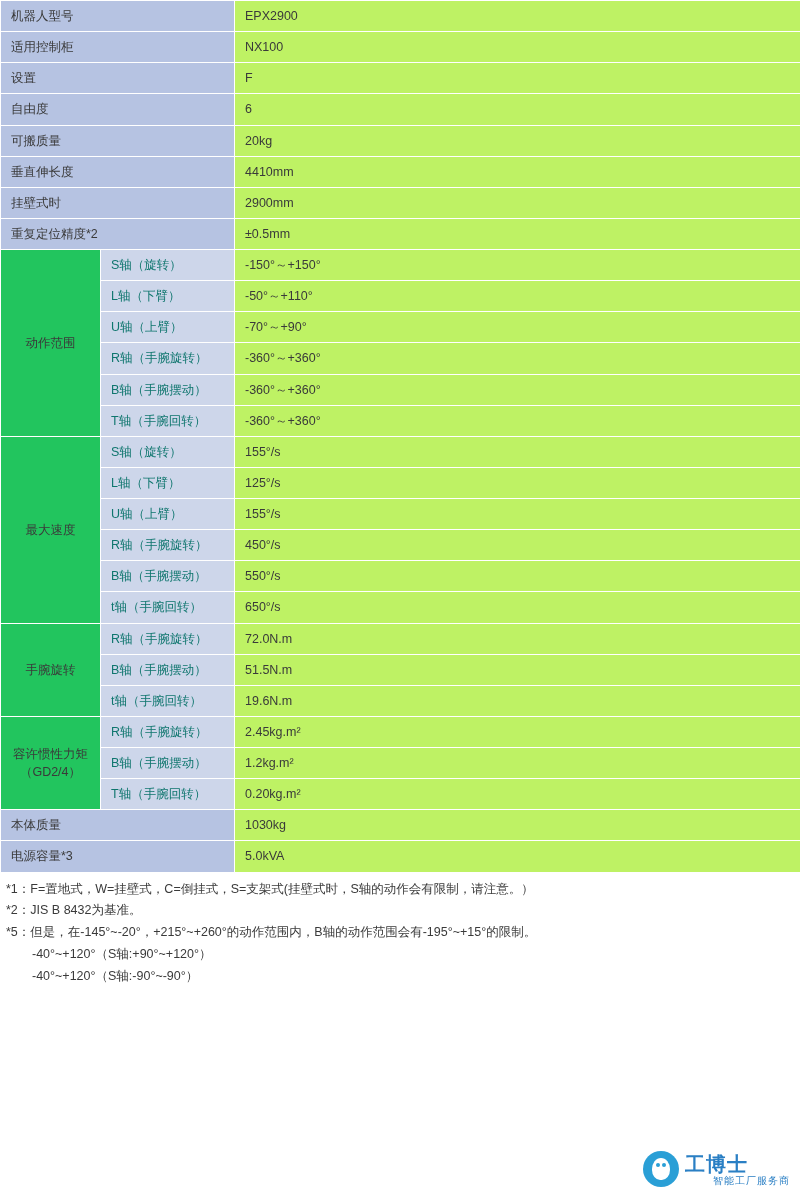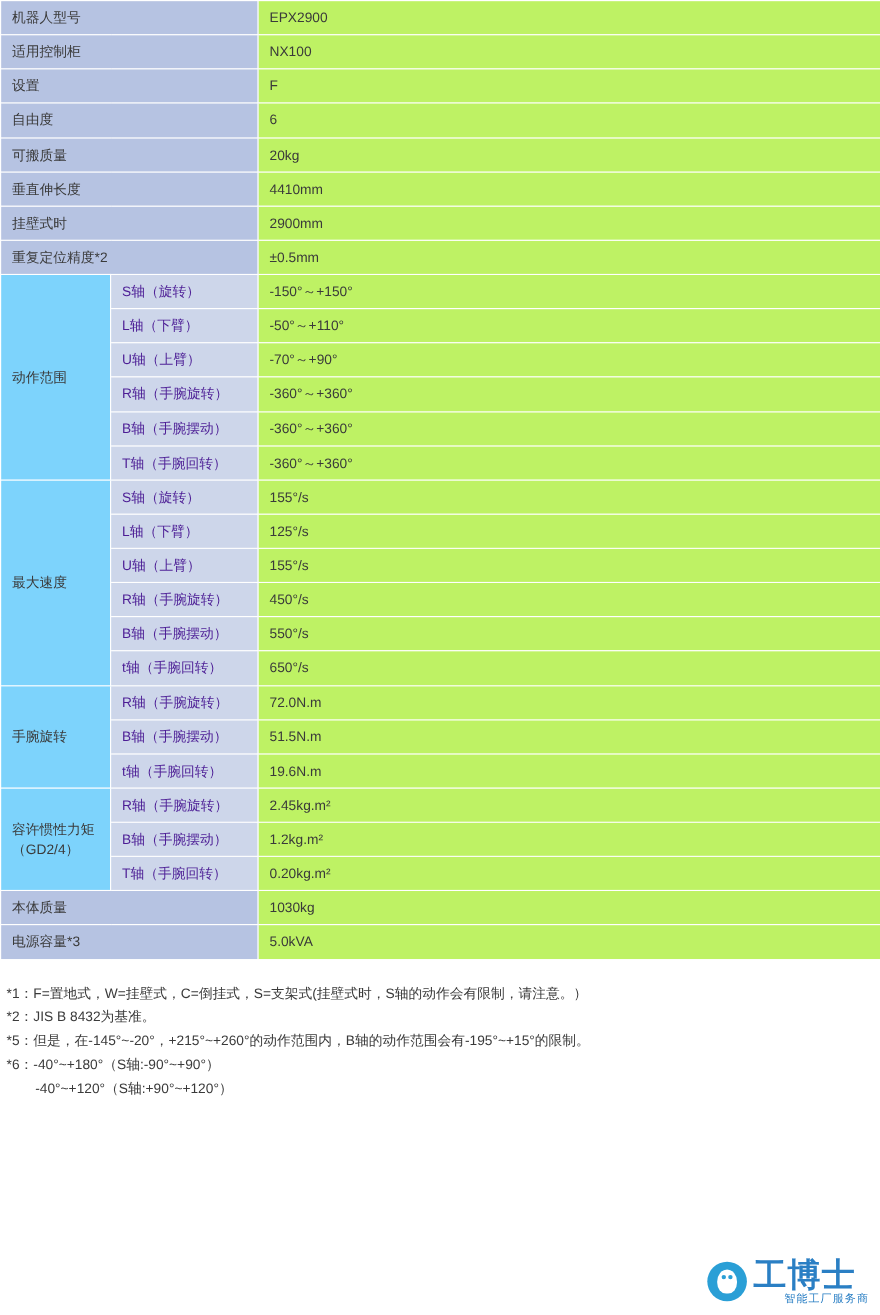--- a/index.html
+++ b/index.html
@@ -24,36 +24,37 @@
     font-size: 12.5px;
     line-height: 1.45;
     vertical-align: middle;
     padding: 6px 10px;
   }
   td.label {
     background: #b6c3e2;
     color: #3a3a3a;
   }
   td.label-main {
-    background: #7dd3fc;
-    color: #3a3a3a;
+    background: #22c55e;
+    color: #3a3a3a;
+    text-align: center;
   }
   td.sub {
     background: #cdd6ea;
-    color: #4c1d95;
+    color: #0f766e;
   }
   td.val {
     background: #bef264;
     color: #3a3a3a;
   }
   .col-a { width: 100px; }
   .col-b { width: 134px; }
   .col-v { width: 566px; }
   .notes {
-    margin: 20px 0 0 6px;
+    margin: 6px 0 0 6px;
     font-size: 12.5px;
     color: #3a3a3a;
     line-height: 1.75;
   }
   .notes div.ind {
     padding-left: 26px;
   }
   .logo {
     position: absolute;
     right: 10px;
@@ -91,21 +92,21 @@
     background: #2a9fd6;
     box-shadow: 6px 0 0 0 #2a9fd6;
     z-index: 2;
   }
   .logo-text {
     display: flex;
     flex-direction: column;
     line-height: 1.1;
   }
   .logo-main {
-    font-size: 30px;
+    font-size: 20px;
     font-weight: bold;
     color: #2a7fc4;
     letter-spacing: 1px;
   }
   .logo-sub {
     font-size: 10px;
     color: #2a7fc4;
     letter-spacing: 1px;
     margin-left: 28px;
   }
@@ -242,22 +243,22 @@
       <td class="label" colspan="2">电源容量*3</td>
       <td class="val">5.0kVA</td>
     </tr>
   </tbody>
 </table>
 
 <div class="notes">
   <div>*1：F=置地式，W=挂壁式，C=倒挂式，S=支架式(挂壁式时，S轴的动作会有限制，请注意。）</div>
   <div>*2：JIS B 8432为基准。</div>
   <div>*5：但是，在-145°~-20°，+215°~+260°的动作范围内，B轴的动作范围会有-195°~+15°的限制。</div>
-  <div>*6：-40°~+180°（S轴:-90°~+90°）</div>
   <div class="ind">-40°~+120°（S轴:+90°~+120°）</div>
+  <div class="ind">-40°~+120°（S轴:-90°~-90°）</div>
 </div>
 
 <div class="logo">
   <span class="logo-circle"></span>
   <span class="logo-text">
     <span class="logo-main">工博士</span>
     <span class="logo-sub">智能工厂服务商</span>
   </span>
 </div>
 

